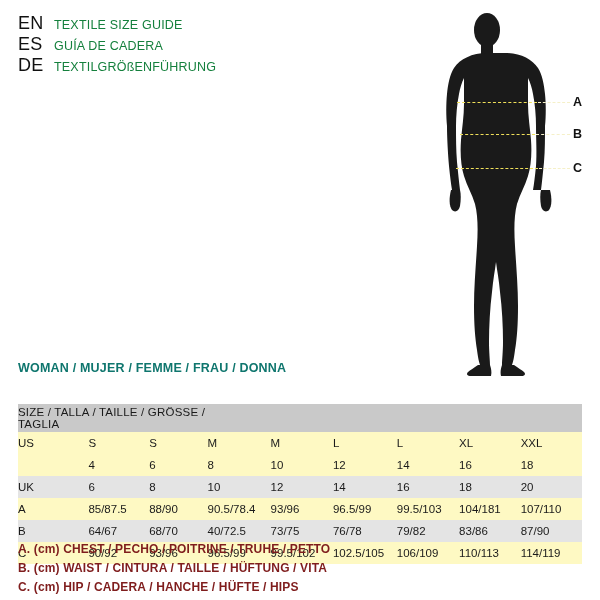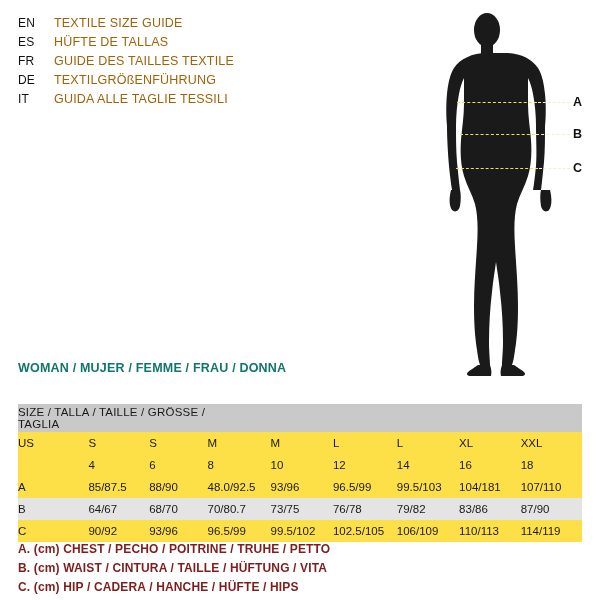--- a/index.html
+++ b/index.html
@@ -29,28 +29,28 @@
   }
   .lang-row {
     display: flex;
     align-items: baseline;
     line-height: 18px;
     margin-bottom: 1px;
   }
   .lang-code {
     width: 36px;
     flex: 0 0 36px;
-    font-size: 12px;
+    font-size: 18px;
     letter-spacing: 0.2px;
     color: #111;
   }
   .lang-text {
     font-size: 12.5px;
     letter-spacing: 0.2px;
-    color: #a16207;
+    color: #15803d;
     white-space: nowrap;
   }
 
   
   .figure-area {
     position: absolute;
     left: 420px;
     top: 8px;
     width: 175px;
     height: 370px;
@@ -100,21 +100,21 @@
   tr.head-row td {
     background: #c9c9c9;
     font-weight: normal;
     font-size: 11.5px;
     letter-spacing: 0.2px;
   }
   tr.stripe td {
     background: #e4e4e4;
   }
   tr.plain td {
-    background: #fde047;
+    background: #fef9c3;
   }
   td.label-col {
     width: 88px;
     padding-left: 4px;
   }
   td.val {
     width: 68px;
     text-align: left;
   }
 
@@ -138,33 +138,25 @@
 
 <div class="page">
 
   <div class="lang-block">
     <div class="lang-row">
       <span class="lang-code">EN</span>
       <span class="lang-text">TEXTILE SIZE GUIDE</span>
     </div>
     <div class="lang-row">
       <span class="lang-code">ES</span>
-      <span class="lang-text">HÜFTE DE TALLAS</span>
-    </div>
-    <div class="lang-row">
-      <span class="lang-code">FR</span>
-      <span class="lang-text">GUIDE DES TAILLES TEXTILE</span>
+      <span class="lang-text">GUÍA DE CADERA</span>
     </div>
     <div class="lang-row">
       <span class="lang-code">DE</span>
       <span class="lang-text">TEXTILGRÖßENFÜHRUNG</span>
-    </div>
-    <div class="lang-row">
-      <span class="lang-code">IT</span>
-      <span class="lang-text">GUIDA ALLE TAGLIE TESSILI</span>
     </div>
   </div>
 
   <div class="figure-area">
     <svg class="figure-svg" width="175" height="370" viewBox="0 0 175 370">
       <g fill="#1a1a1a">
 
         <ellipse cx="67" cy="22" rx="13" ry="17"></ellipse>
 
         <rect x="61" y="36" width="12" height="12"></rect>
@@ -264,38 +256,49 @@
         <td class="val">4</td>
         <td class="val">6</td>
         <td class="val">8</td>
         <td class="val">10</td>
         <td class="val">12</td>
         <td class="val">14</td>
         <td class="val">16</td>
         <td class="val">18</td>
       </tr>
 
+      <tr class="stripe">
+        <td class="label-col">UK</td>
+        <td class="val">6</td>
+        <td class="val">8</td>
+        <td class="val">10</td>
+        <td class="val">12</td>
+        <td class="val">14</td>
+        <td class="val">16</td>
+        <td class="val">18</td>
+        <td class="val">20</td>
+      </tr>
 
       <tr class="plain">
         <td class="label-col">A</td>
         <td class="val">85/87.5</td>
         <td class="val">88/90</td>
-        <td class="val">48.0/92.5</td>
+        <td class="val">90.5/78.4</td>
         <td class="val">93/96</td>
         <td class="val">96.5/99</td>
         <td class="val">99.5/103</td>
         <td class="val">104/181</td>
         <td class="val">107/110</td>
       </tr>
 
       <tr class="stripe">
         <td class="label-col">B</td>
         <td class="val">64/67</td>
         <td class="val">68/70</td>
-        <td class="val">70/80.7</td>
+        <td class="val">40/72.5</td>
         <td class="val">73/75</td>
         <td class="val">76/78</td>
         <td class="val">79/82</td>
         <td class="val">83/86</td>
         <td class="val">87/90</td>
       </tr>
 
       <tr class="plain">
         <td class="label-col">C</td>
         <td class="val">90/92</td>

